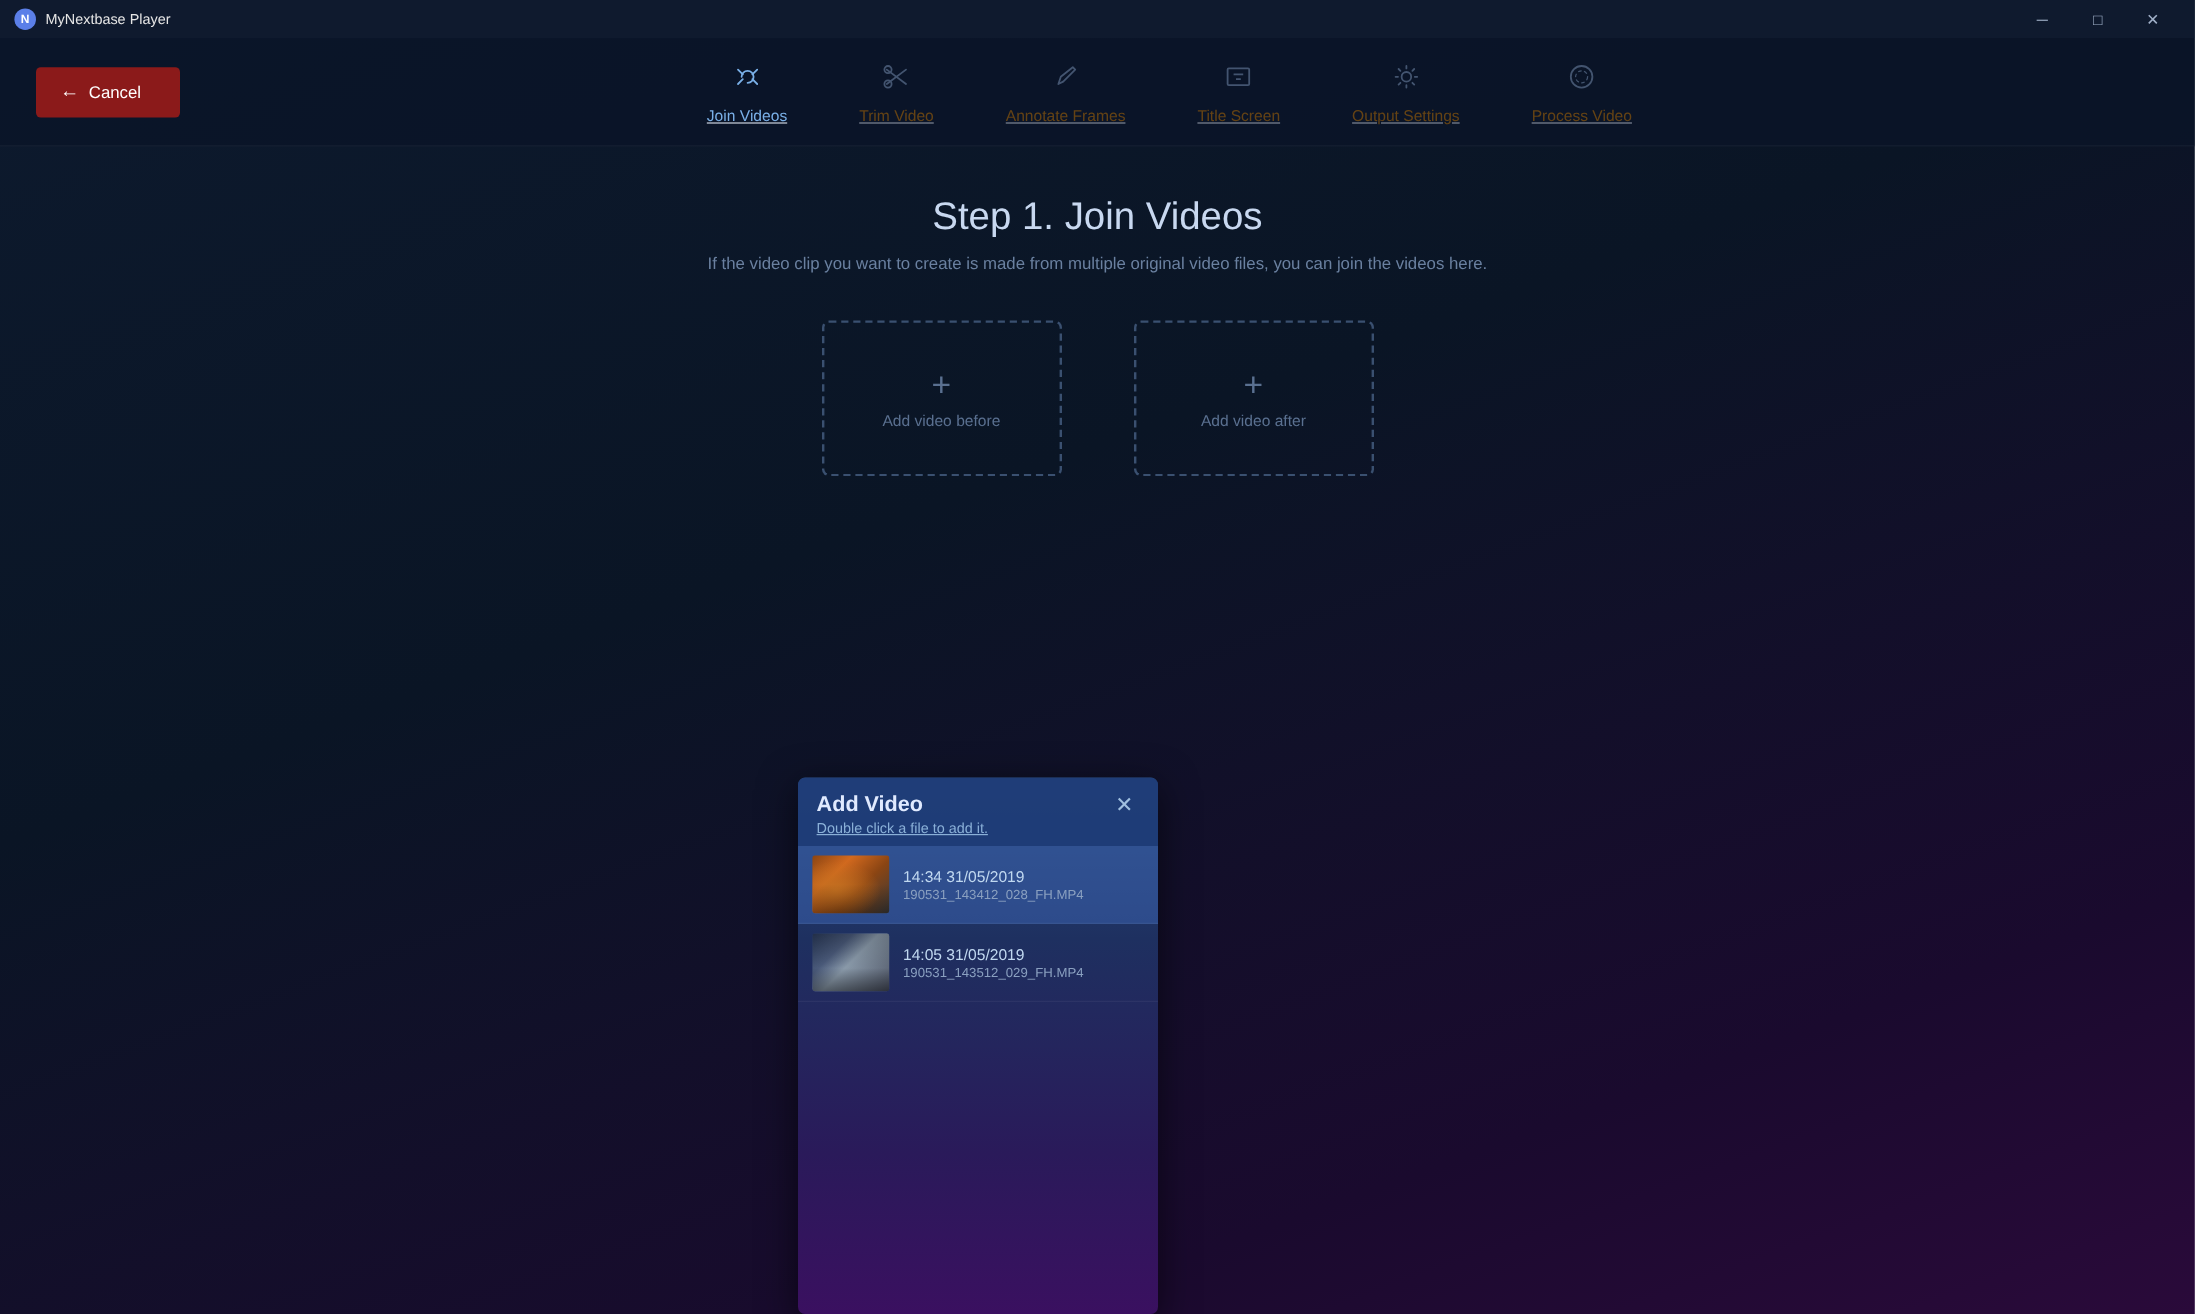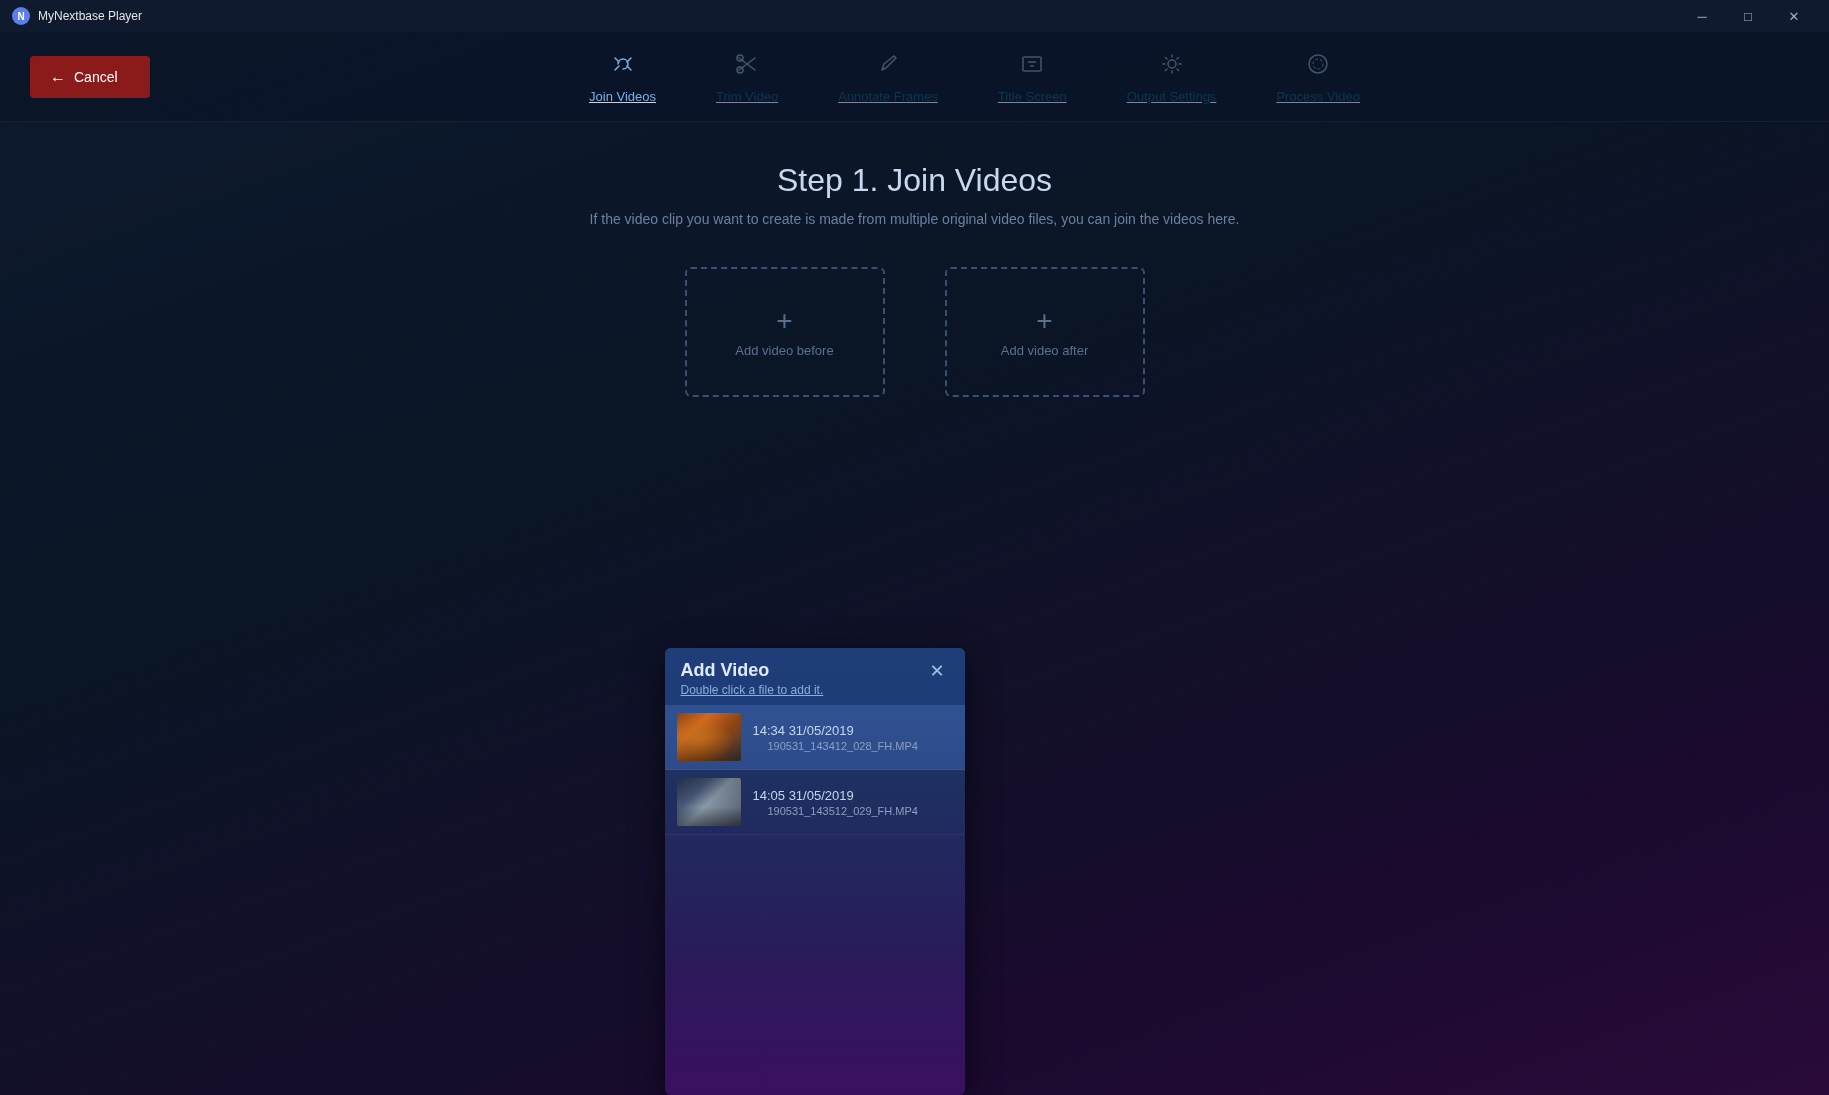--- a/index.html
+++ b/index.html
@@ -105,21 +105,21 @@
       cursor: pointer;
       opacity: 0.6;
     }
     .nav-step.active { opacity: 1; color: #7ab0e8; }
     .nav-step-icon {
       font-size: 28px;
       line-height: 1;
     }
     .nav-step-label {
       font-size: 13px;
-      color: #0c4a6e;
+      color: #a16207;
     }
     .nav-step.active .nav-step-label { color: #7ab0e8; }
 
     
     #main-content {
       padding: 40px 20px 20px;
       text-align: center;
     }
     #step-title {
       font-size: 32px;
@@ -273,21 +273,20 @@
     .video-info-time {
       font-size: 13px;
       color: #c0d8f0;
       font-weight: 500;
     }
     .video-info-name {
       font-size: 11px;
       color: #8aa0c0;
       margin-top: 2px;
       word-break: break-all;
-      margin-left: 15px;
     }
     #modal-empty-area {
       height: 260px;
       background: transparent;
     }
   </style>
 </head>
 <body>
 
 <div id="title-bar">

